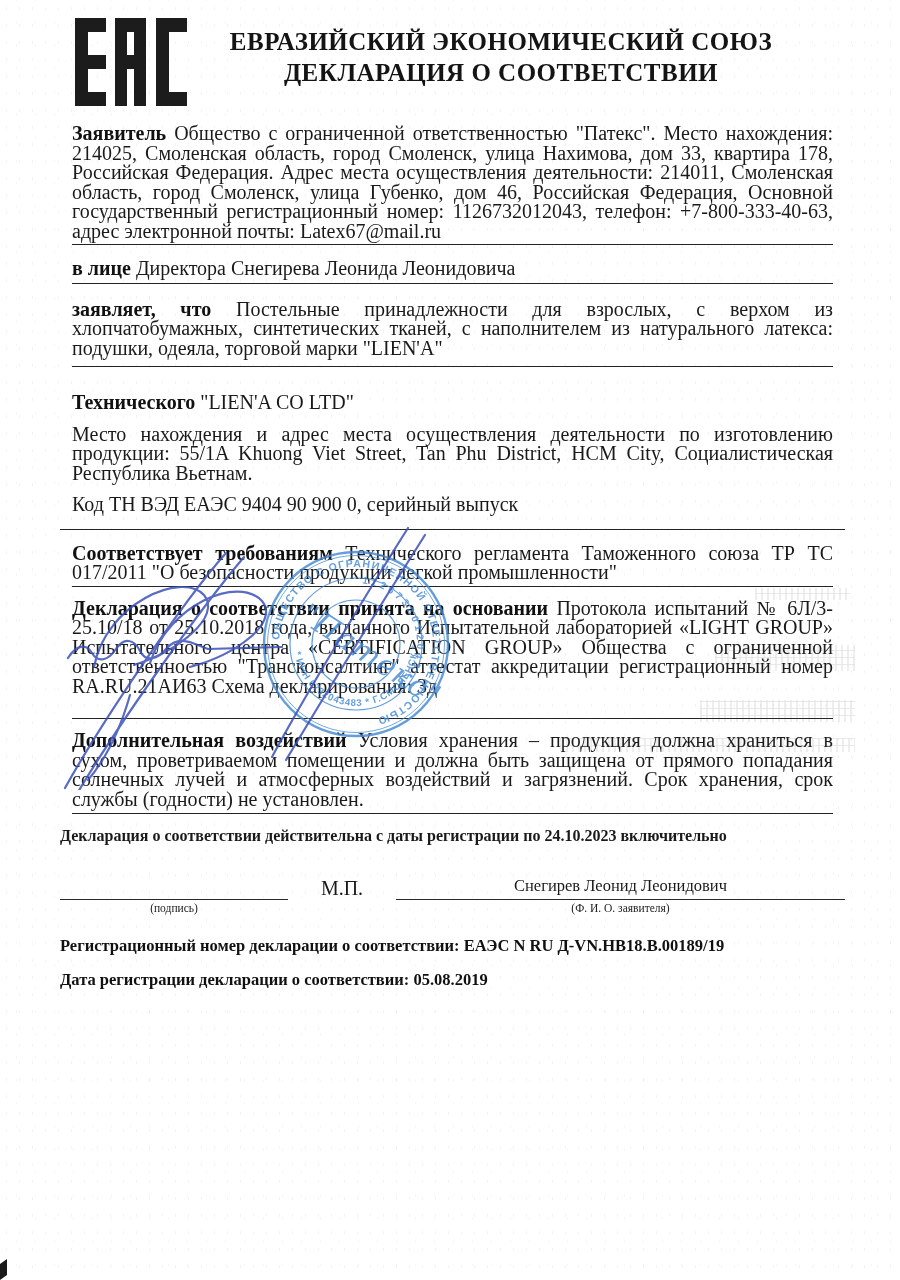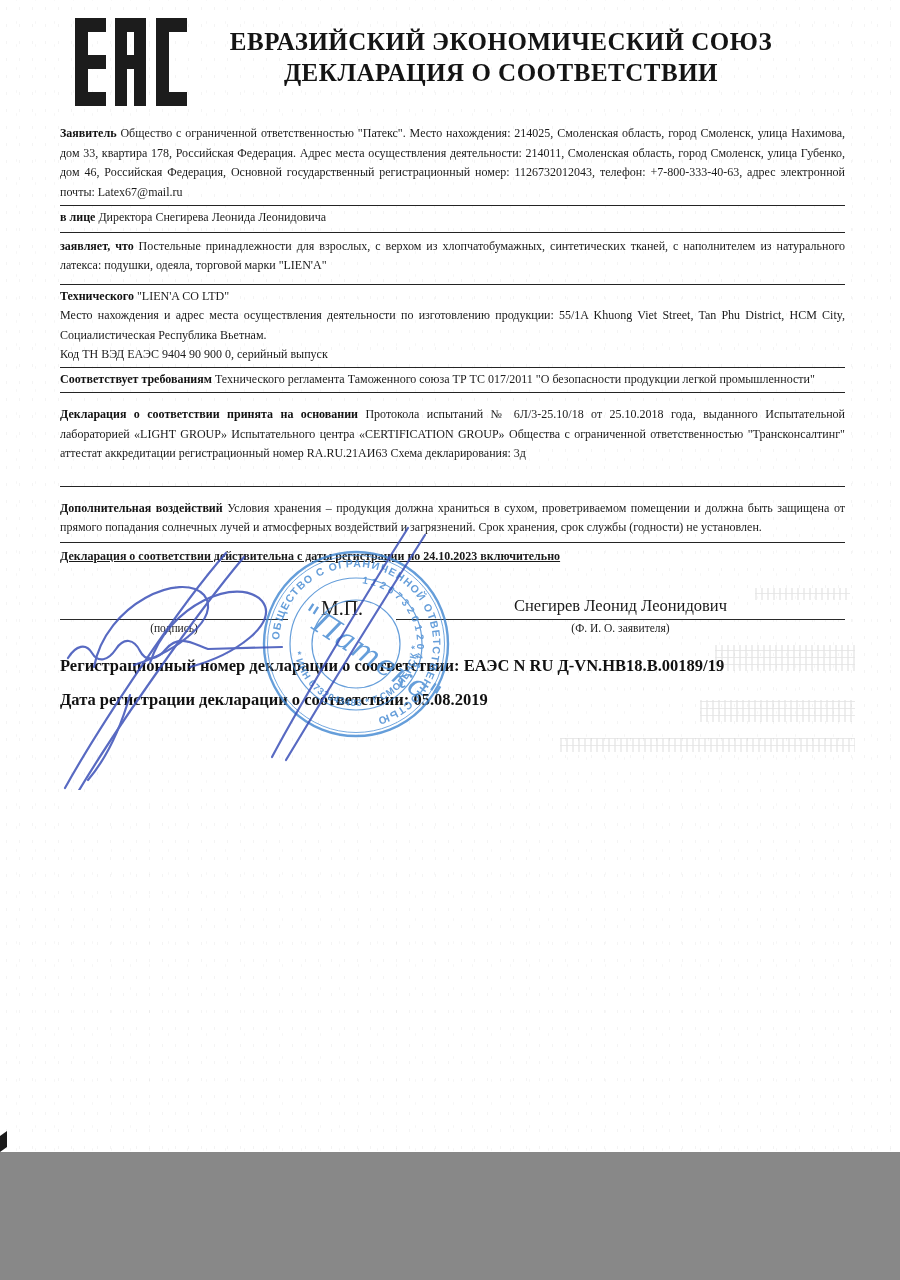--- a/index.html
+++ b/index.html
@@ -1,44 +1,44 @@
 <!DOCTYPE html>
 <html><head>
 <meta charset="utf-8">
 <style>
   html,body{margin:0;padding:0;background:#888;}
   .page{
-    width:900px;height:1152px;position:relative;overflow:hidden;
+    width:900px;height:1280px;position:relative;overflow:hidden;
     background:#fff;
     background-image:
       radial-gradient(rgba(40,40,40,0.05) 0.8px, transparent 1px),
       radial-gradient(rgba(40,40,40,0.04) 0.8px, transparent 1px);
     background-size:13px 17px,19px 23px;
     background-position:0 0,7px 11px;
     font-family:"Liberation Serif","DejaVu Serif",serif;
     color:#1a1a1a;
     box-sizing:border-box;
     padding:18px 55px 0 60px;
   }
   .doc-header{display:flex;align-items:flex-start;margin-bottom:18px;}
   .eac-logo{margin-left:15px;flex:0 0 auto;}
   .title-wrap{flex:1;text-align:center;padding-top:8px;padding-right:30px;}
   .title-line{font-weight:bold;font-size:25px;line-height:31px;letter-spacing:0.5px;color:#141414;}
-  .para,.line{margin:0;font-size:12px;line-height:19.5px;text-align:justify;}
+  .para,.line{margin:12px;font-size:20px;line-height:19.5px;text-align:justify;}
   .line{text-align:left;}
   b{color:#111;}
   .rule-b{border-bottom:1.4px solid #242424;}
   .sect-applicant{padding-bottom:3px;}
   .sect-vlice{padding:2px 0 4px 0;}
   .sect-declares{padding:4px 0 8px 0;}
   .sect-manufacturer{padding:2px 0 2px 0;}
   .sect-complies{padding:2px 0 3px 0;}
   .sect-basis{margin-top:12px;padding-bottom:22px;}
   .sect-addinfo{margin-top:12px;padding-bottom:4px;}
-  .validity{margin:3px 0 0 0;font-weight:bold;font-size:12px;line-height:20px;text-decoration:underline;}
+  .validity{margin:3px 0 0 0;font-weight:bold;font-size:16px;line-height:20px;}
   .sig-row{display:flex;align-items:flex-end;margin-top:30px;}
   .sig-left{width:228px;flex:0 0 auto;}
   .sig-mp{flex:0 0 auto;width:108px;text-align:center;font-size:20px;padding-bottom:14px;}
   .sig-right{flex:1;}
   .sig-line{border-bottom:1.3px solid #2a2a2a;height:0;}
   .sig-cap{font-size:11.5px;text-align:center;padding-top:2px;color:#222;}
   .fio-name{font-size:16.5px;text-align:center;padding-bottom:3px;}
   .reg-line{margin:22px 0 0 0;font-size:16.5px;font-weight:normal;line-height:20px;}
   .date-line{margin:14px 0 0 0;font-size:16.5px;font-weight:bold;line-height:20px;}
   .stamp-svg{position:absolute;left:260px;top:548px;opacity:0.82;pointer-events:none;}

